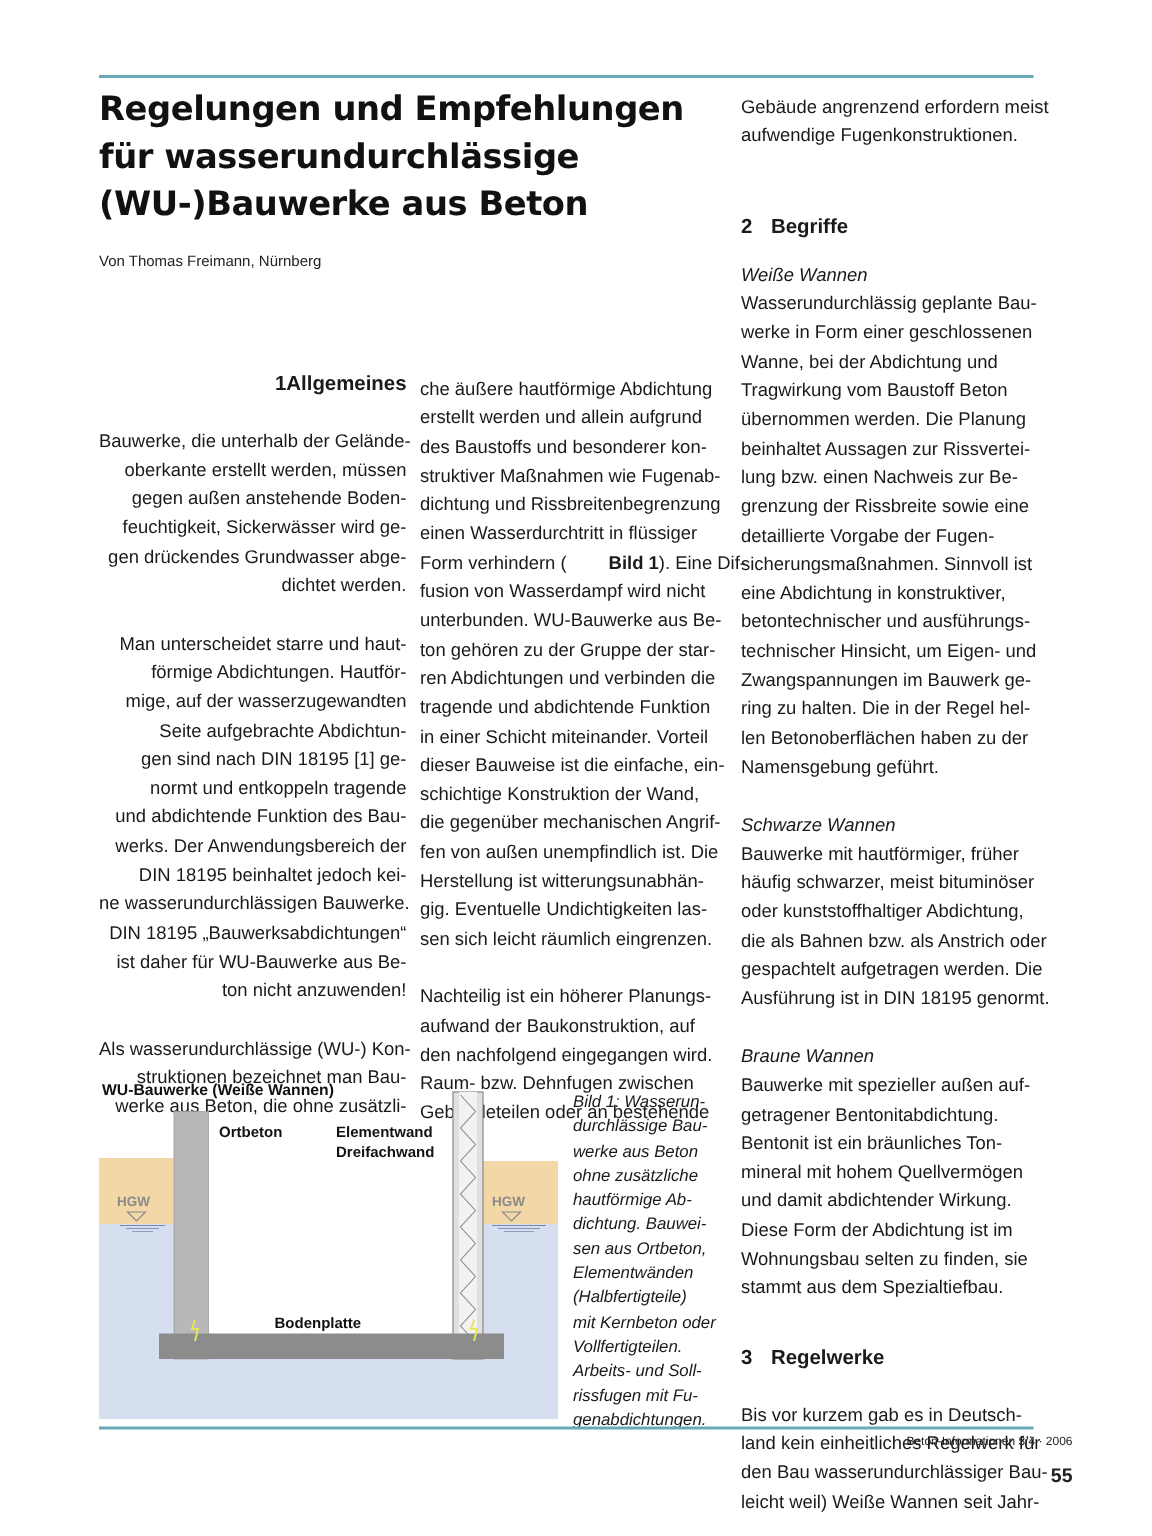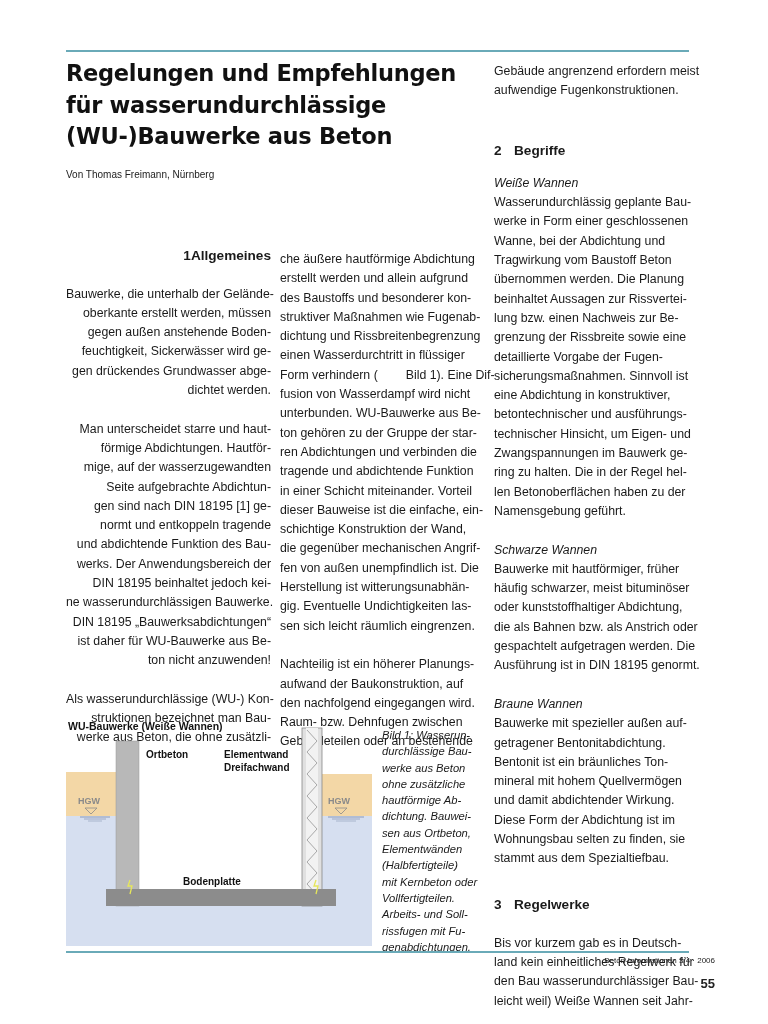--- a/index.html
+++ b/index.html
@@ -13,21 +13,21 @@
   .author { position: absolute; left: 66px; top: 169px; font-size: 10px; color: #222;
             font-family: "Liberation Sans", sans-serif; }
   .col { position: absolute; font-family: "Liberation Sans", sans-serif;
          font-size: 12.3px; line-height: 19.3px; color: #1a1a1a; }
   .col p { margin: 0; }
   .col .line { display: block; white-space: nowrap; }
   .col .gap { height: 19.3px; }
   .h2 { font-weight: bold; font-size: 13.6px; margin: 0; white-space: nowrap; }
   .h2 .num { display: inline-block; width: 20px; }
   .subhead { font-style: italic; display: block; }
-  .b { font-weight: normal; padding-left: 28px; }
+  .b { font-weight: bold; padding-left: 28px; }
   .figure { position: absolute; left: 66px; top: 718px; width: 306px; height: 232px; }
   .figcap { position: absolute; left: 382px; top: 727px; width: 110px;
             font-family: "Liberation Sans", sans-serif; font-style: italic;
             font-size: 11.2px; line-height: 16.3px; color: #1a1a1a; }
   .figcap span { display: block; white-space: nowrap; }
   .journal { position: absolute; right: 53px; top: 956px; font-size: 8px;
              font-family: "Liberation Sans", sans-serif; color: #222; margin-left: 28px; }
   .pageno { position: absolute; right: 53px; top: 976px; font-size: 13px; font-weight: bold;
             font-family: "Liberation Sans", sans-serif; color: #222; }
   svg text { font-family: "Liberation Sans", sans-serif; font-weight: bold; }

